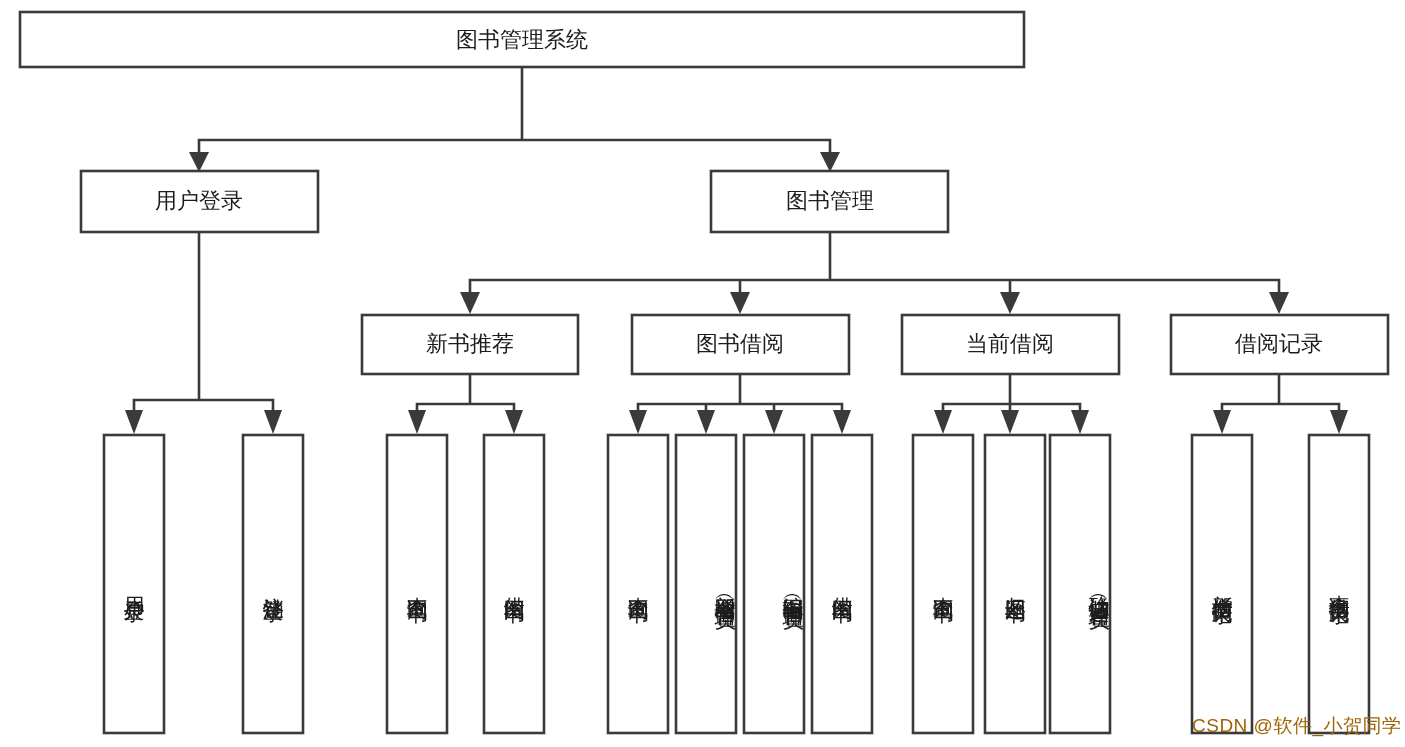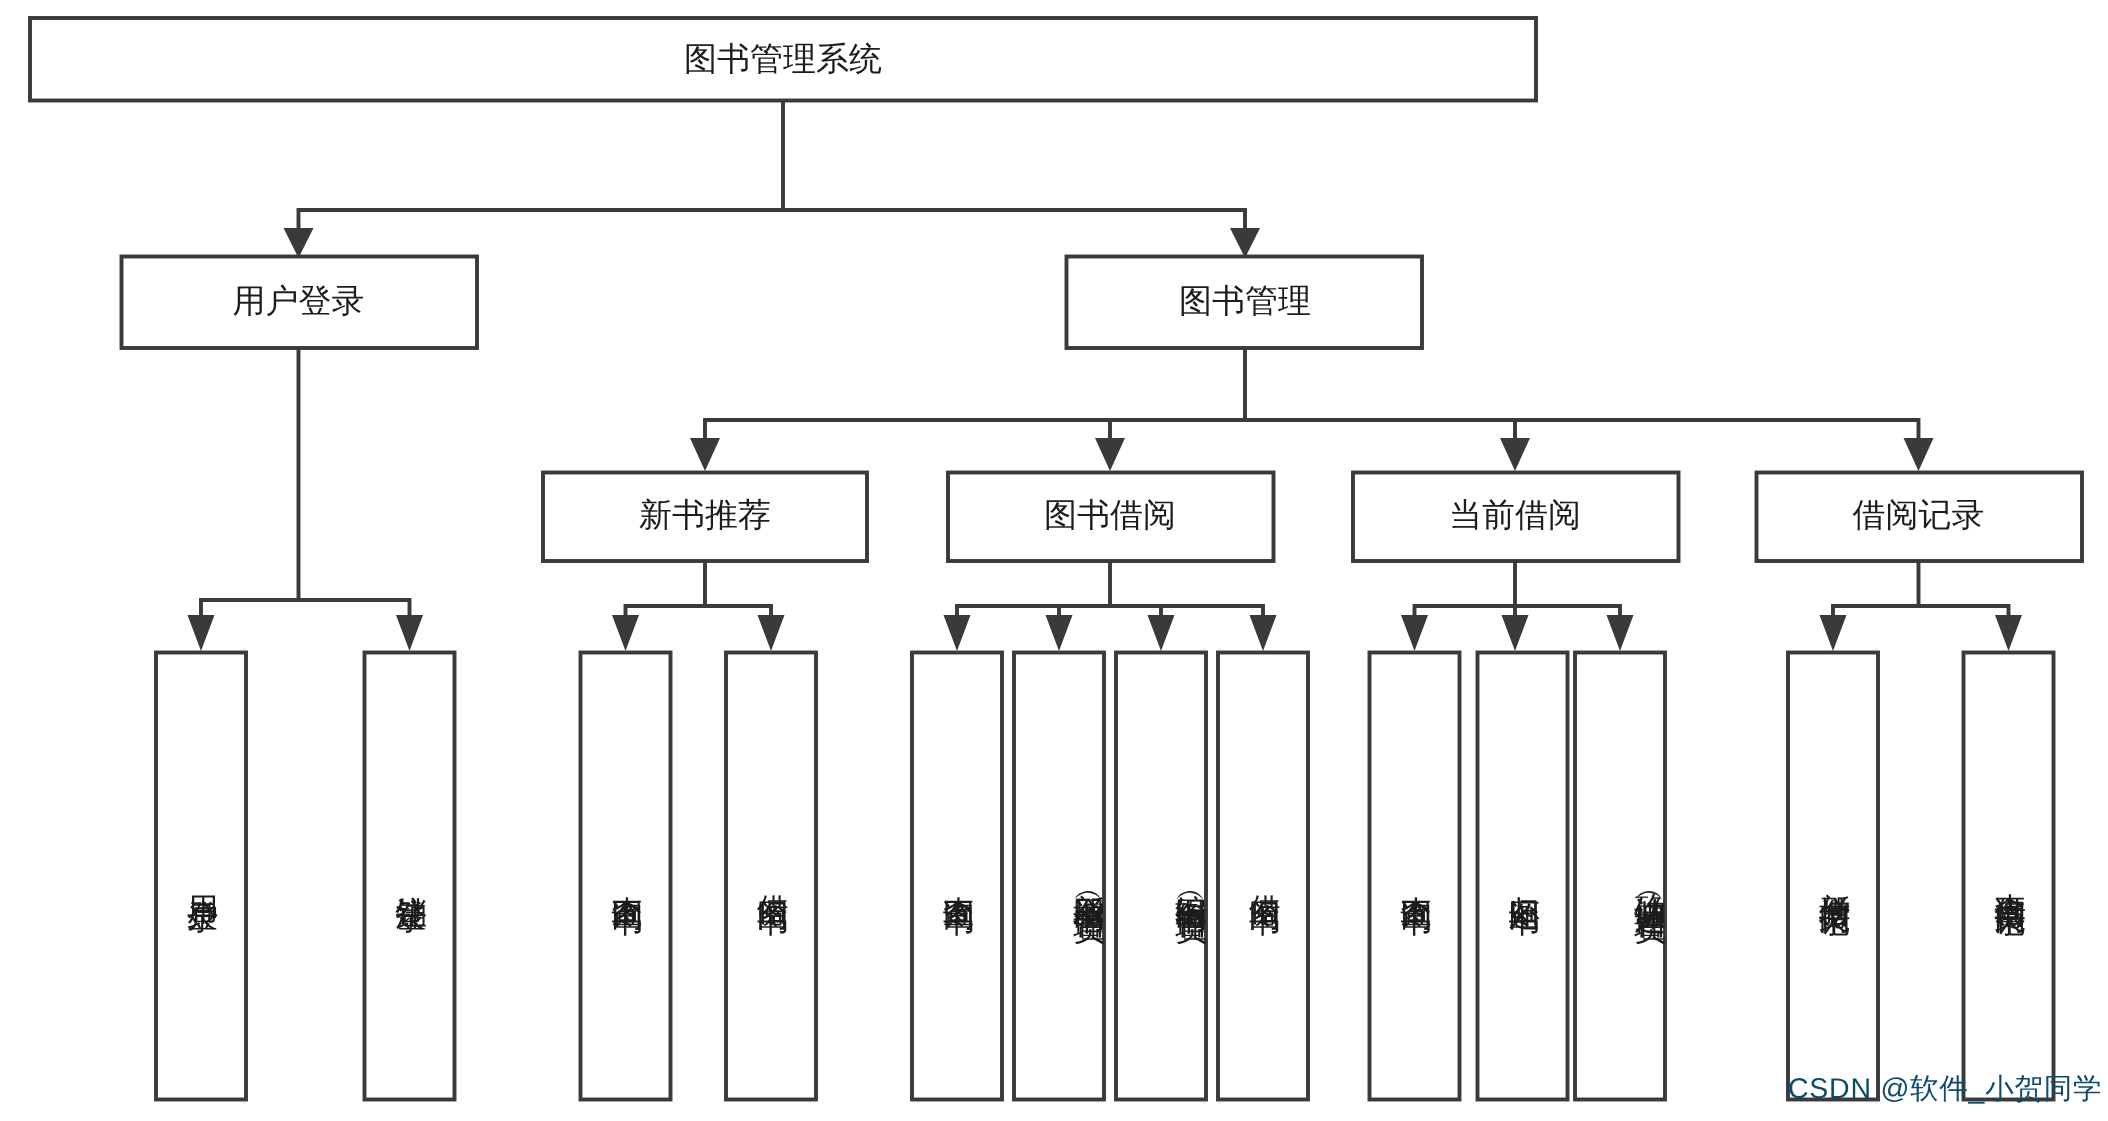--- a/index.html
+++ b/index.html
@@ -61,21 +61,21 @@
     text-align: center;
     display: flex;
     align-items: center;
     justify-content: center;
     pointer-events: none;
   }
   .watermark {
     position: absolute;
     font-family: "Liberation Sans", "DejaVu Sans", sans-serif;
     font-size: 19px;
-    color: #0c4a6e;
+    color: #a16207;
     white-space: nowrap;
     letter-spacing: 0.5px;
   }
 </style>
 </head>
 <body>
 
 <div id="diagram-root">
 
   <svg class="diagram-canvas" viewBox="0 0 1405 747">

